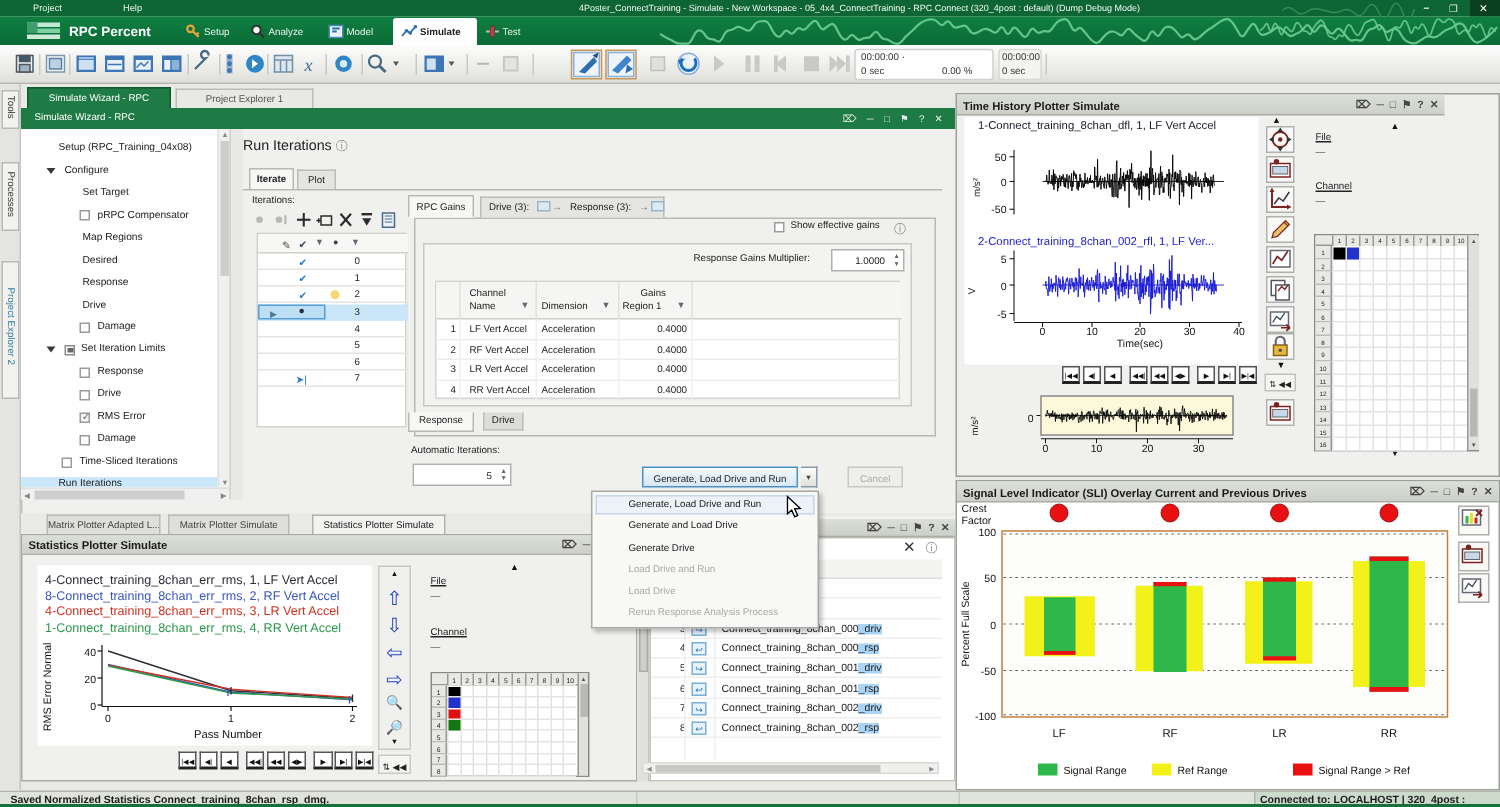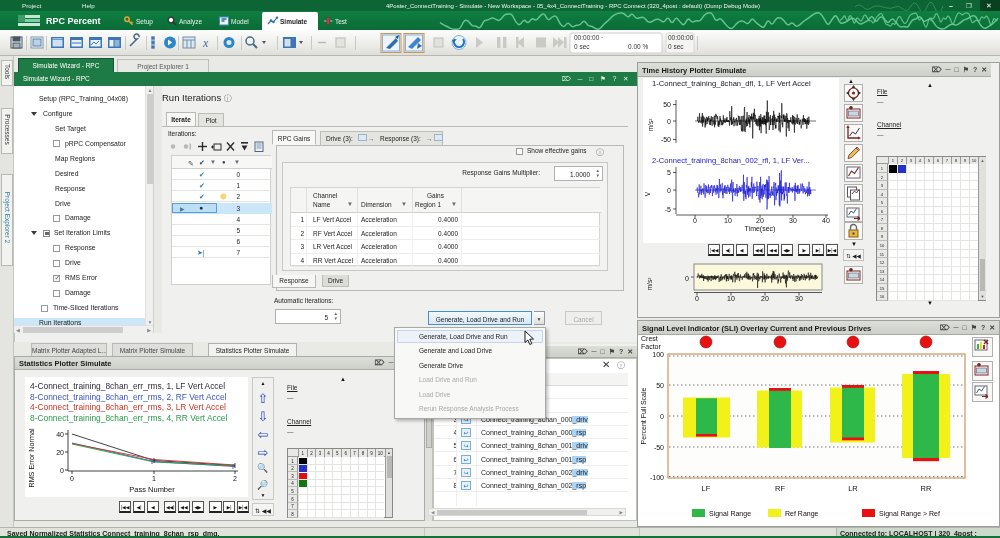--- a/index.html
+++ b/index.html
@@ -403,21 +403,21 @@
 <div class="abs" style="left:14px;top:356px;width:411px;height:165px;background:#f0f0ee;border:1px solid #a8aca6;">
 <div class="hdr abs" style="left:0;top:0;width:409px;height:13px;">
       <span class="abs" style="left:4px;top:2px;">Statistics Plotter Simulate</span>
 <span class="hicons" style="top:2px;">⌦ ─ □ ⚑ ?</span>
     </div>
 </div>
 <div class="abs" style="left:25px;top:377px;width:223px;height:120px;background:#fff;"></div>
 <div class="abs" style="left:30px;top:381.0px;color:#2b2b35;font-size:8.4px;white-space:nowrap;">4-Connect_training_8chan_err_rms, 1, LF Vert Accel</div>
 <div class="abs" style="left:30px;top:391.5px;color:#3a55c0;font-size:8.4px;white-space:nowrap;">8-Connect_training_8chan_err_rms, 2, RF Vert Accel</div>
 <div class="abs" style="left:30px;top:402.0px;color:#cc3322;font-size:8.4px;white-space:nowrap;">4-Connect_training_8chan_err_rms, 3, LR Vert Accel</div>
-<div class="abs" style="left:30px;top:412.5px;color:#2a9a4a;font-size:8.4px;white-space:nowrap;">8-Connect_training_8chan_err_rms, 4, RR Vert Accel</div>
+<div class="abs" style="left:30px;top:412.5px;color:#2a9a4a;font-size:8.4px;white-space:nowrap;">1-Connect_training_8chan_err_rms, 4, RR Vert Accel</div>
 <svg class="abs" style="left:0;top:0;width:1000px;height:538px;" viewBox="0 0 1000 538">
 <g font-family="Liberation Sans" font-size="7" fill="#111">
 <text x="34" y="458" transform="rotate(-90 34,458)" font-size="7.2" text-anchor="middle">RMS Error Normal</text>
 <text x="64" y="437" text-anchor="end">40</text>
 <text x="64" y="455" text-anchor="end">20</text>
 <text x="64" y="473" text-anchor="end">0</text>
 <text x="72" y="481" text-anchor="middle">0</text>
 <text x="154" y="481" text-anchor="middle">1</text>
 <text x="235" y="481" text-anchor="middle">2</text>
 <text x="152" y="492" text-anchor="middle" font-size="7.5">Pass Number</text>
@@ -562,21 +562,21 @@
     <span class="abs" style="left:47px;top:109.1px;white-space:nowrap;color:#1a1a1a;font-size:7px;">Connect_training_8chan_002<span style="background:#aad4f5;">_rsp</span></span>
     <span class="abs" style="left:22px;top:0;height:133px;border-left:1px solid #eee;"></span>
     <span class="abs" style="left:42px;top:0;height:133px;border-left:1px solid #eee;"></span>
   </div>
 <div class="abs" style="left:428px;top:508px;width:198px;height:8px;background:#f0f0ee;border:1px solid #d8d8d4;">
 <span class="abs" style="left:2px;top:1px;color:#888;font-size:4.5px;">◀</span>
 <div class="abs" style="left:8px;top:1px;width:150px;height:5px;background:#c9c9c5;"></div>
 <span class="abs" style="right:2px;top:1px;color:#888;font-size:4.5px;">▶</span>
 </div>
 <div class="abs" style="left:637px;top:62px;width:363px;height:256px;background:#f0f0ee;border:1px solid #9aa09a;">
-<div class="hdr abs" style="left:0;top:0;width:353px;height:14px;">
+<div class="hdr abs" style="left:0;top:0;width:325px;height:14px;">
       <span class="abs" style="left:4px;top:3px;">Time History Plotter Simulate</span>
 <span class="hicons" style="top:3px;">⌦ ─ □ ⚑ ? ✕</span>
     </div>
 </div>
 <div class="abs" style="left:643px;top:78px;width:196px;height:165px;background:#fff;"></div>
 <svg class="abs" style="left:0;top:0;width:1000px;height:538px;" viewBox="0 0 1000 538">
 <g font-family="Liberation Sans" font-size="7">
 <text x="652" y="86" fill="#1a1a2a" font-size="7.6">1-Connect_training_8chan_dfl, 1, LF Vert Accel</text>
 <text x="651" y="113" fill="#111" font-size="6.5" transform="rotate(-90 651,113)" text-anchor="middle"></text>
 <text x="653" y="125" transform="rotate(-90 653,125)" text-anchor="middle" font-size="6.5" fill="#111">m/s²</text>

